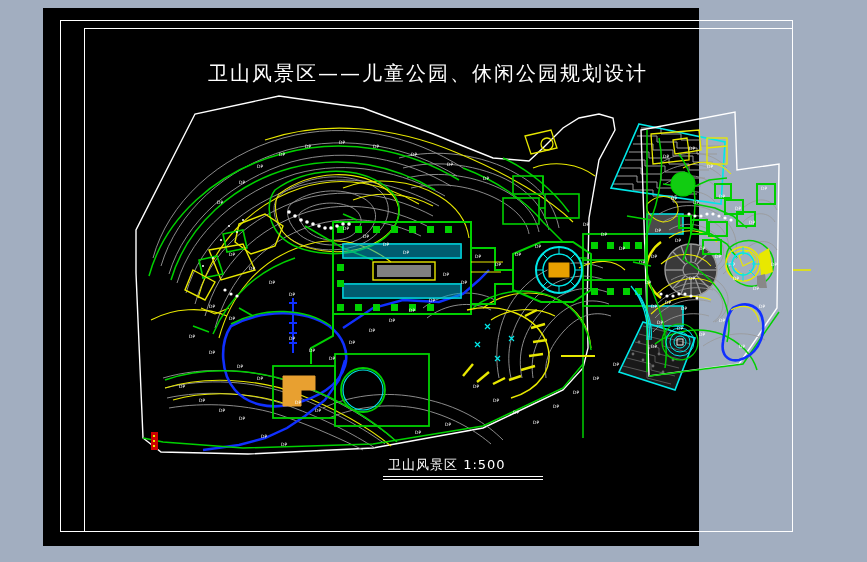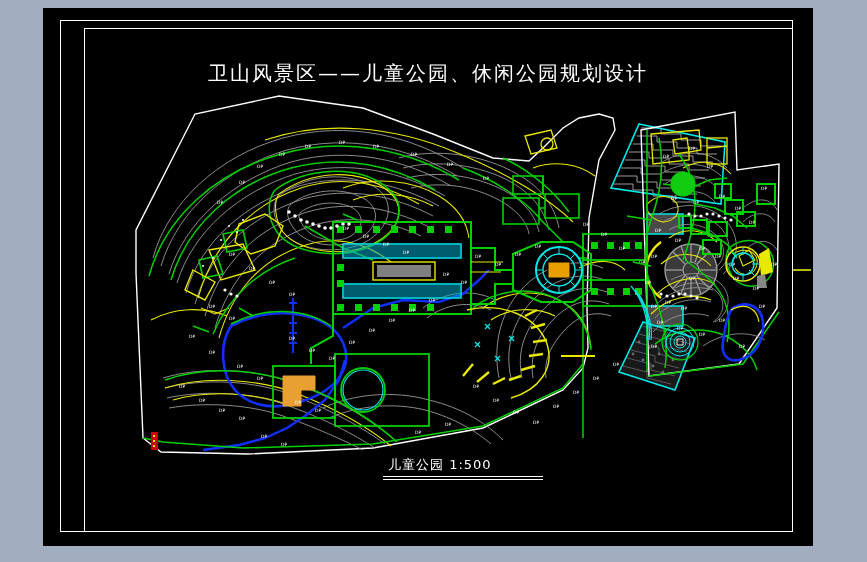--- a/index.html
+++ b/index.html
@@ -1,19 +1,19 @@
 <!DOCTYPE html>
 <html><head>
 <meta charset="utf-8">
 <style>
   html,body{margin:0;padding:0;background:#a2aec0;}
   body{width:867px;height:562px;overflow:hidden;
        font-family:"DejaVu Sans","Liberation Sans",sans-serif;}
   #root{position:relative;width:867px;height:562px;background:#a2aec0;}
-  .sheet{position:absolute;left:43px;top:8px;width:770px;height:538px;background:#000;}
+  .sheet{position:absolute;left:43px;top:8px;width:656px;height:538px;background:#000;}
   .frame-outer{position:absolute;left:17px;top:12px;width:733px;height:512px;
                border:1.5px solid #ffffff;box-sizing:border-box;}
   .frame-inner{position:absolute;left:41px;top:20px;width:709px;height:504px;
                border:1.5px solid #ffffff;box-sizing:border-box;}
   .title{position:absolute;left:0;top:52px;width:770px;text-align:center;
          color:#ffffff;font-size:20px;letter-spacing:2px;
          font-family:"DejaVu Sans","Liberation Sans",sans-serif;white-space:nowrap;}
   .caption{position:absolute;left:345px;top:448px;color:#ffffff;font-size:13px;
            letter-spacing:1px;white-space:nowrap;}
   .caption-rule{position:absolute;left:340px;width:160px;height:0;
@@ -548,17 +548,17 @@
             <text x="716" y="300">DP</text>
           <text x="728" y="258">DP</text>
             <text x="608" y="340">DP</text>
         </g>
       </g>
 
       <line x1="518" y1="348" x2="552" y2="348" stroke="#e8e800" stroke-width="1.8"></line>
       <line x1="750" y1="262" x2="768" y2="262" stroke="#e8e800" stroke-width="1.6"></line>
     </svg>
 
-    <div class="caption">儿童公园  1:500</div>
+    <div class="caption">卫山风景区  1:500</div>
     <div class="caption-rule cap-r1"></div>
     <div class="caption-rule cap-r2"></div>
   </div>
 </div>
 
 </body></html>

